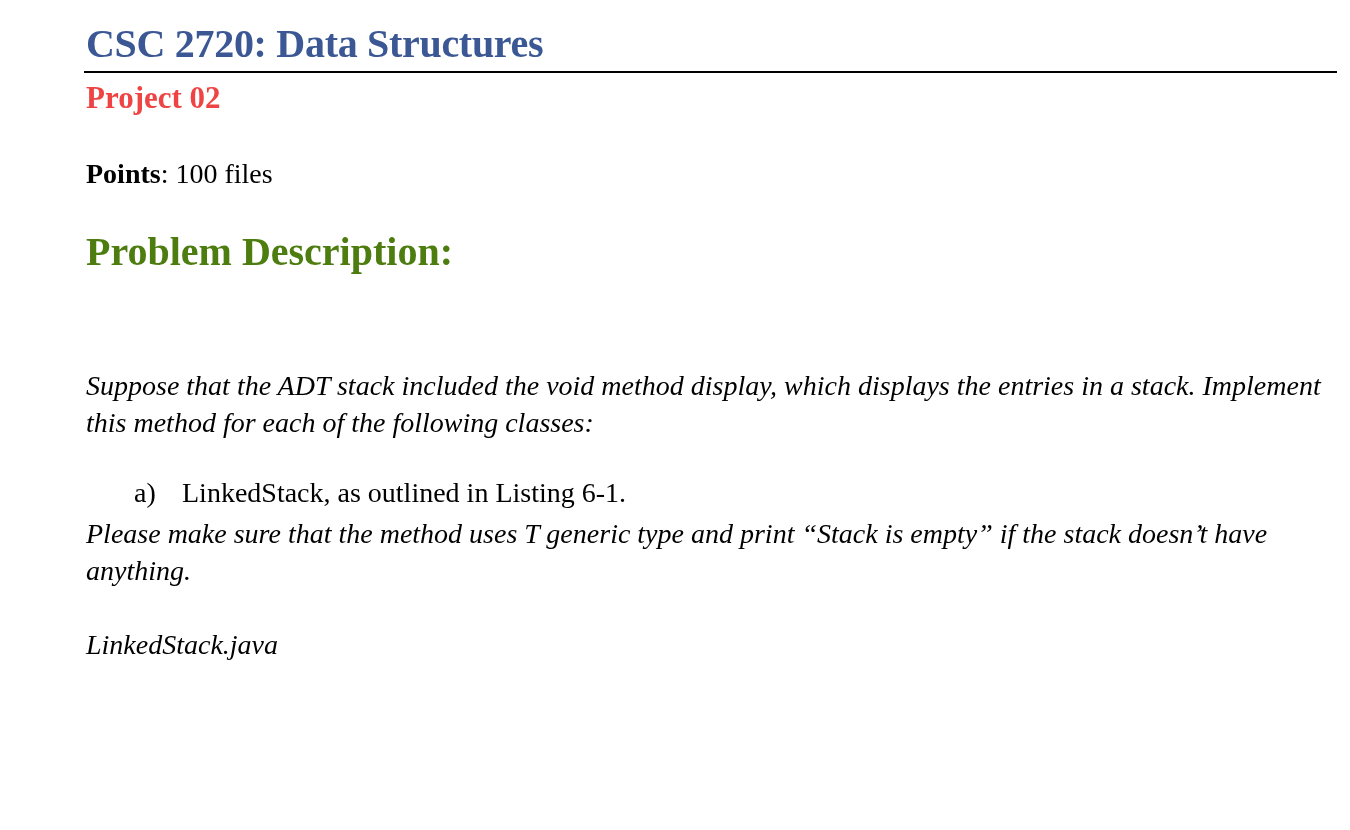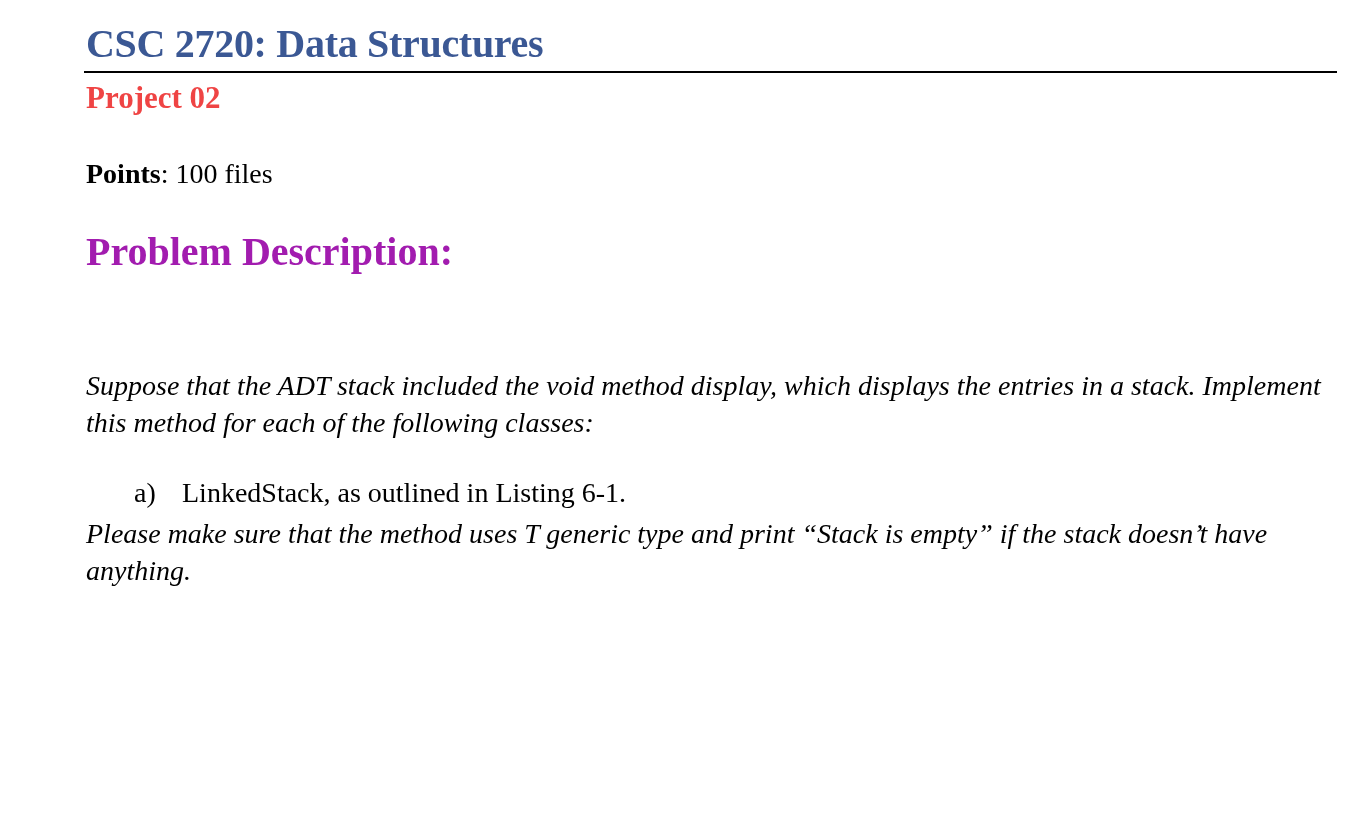--- a/index.html
+++ b/index.html
@@ -4,21 +4,21 @@
 <style>
   html, body { margin: 0; padding: 0; background: #ffffff; }
   body { width: 1350px; height: 830px; position: relative; overflow: hidden;
          font-family: "Liberation Serif", "DejaVu Serif", serif; color: #000; }
   .title { position: absolute; left: 86px; top: 20px; font-size: 40px; font-weight: bold;
            color: #3b5894; letter-spacing: -0.3px; }
   .rule { position: absolute; left: 84px; top: 71px; width: 1253px; height: 2px; background: #000; }
   .subtitle { position: absolute; left: 86px; top: 80px; font-size: 31px; font-weight: bold; color: #ef4444; }
   .points { position: absolute; left: 86px; top: 158px; font-size: 28px; }
   .points b { font-weight: bold; }
-  .h2 { position: absolute; left: 86px; top: 228px; font-size: 40px; font-weight: bold; color: #a21caf; }
+  .h2 { position: absolute; left: 86px; top: 228px; font-size: 40px; font-weight: bold; color: #4d7c0f; }
   .para { position: absolute; left: 86px; font-size: 28px; line-height: 37px; width: 1240px; font-style: italic; }
   .p1 { top: 367px; }
   .list-item { position: absolute; left: 134px; top: 441px; font-size: 28px; margin-top: 36px; }
   .list-item .marker { display: inline-block; width: 48px; }
   .p2 { top: 515px; }
   .p3 { top: 626px; line-height: 37px; }
   .p3 div { height: 37px; }
 </style>
 </head>
 <body>
@@ -31,13 +31,14 @@
 
 <div class="h2">Problem Description:</div>
 
 <div class="para p1">Suppose that the ADT stack included the void method display, which displays the entries in a stack. Implement this method for each of the following classes:</div>
 
 <div class="list-item"><span class="marker">a)</span><span>LinkedStack, as outlined in Listing 6-1.</span></div>
 
 <div class="para p2">Please make sure that the method uses T generic type and print “Stack is empty” if the stack doesn’t have anything.</div>
 
 <div class="para p3">
+  <div>LinkedStack.java</div>
 </div>
 
 </body></html>

